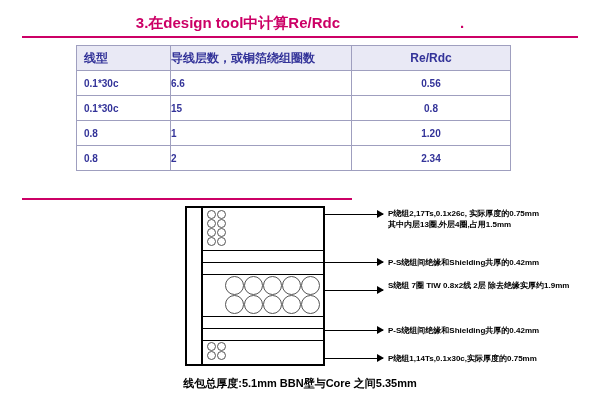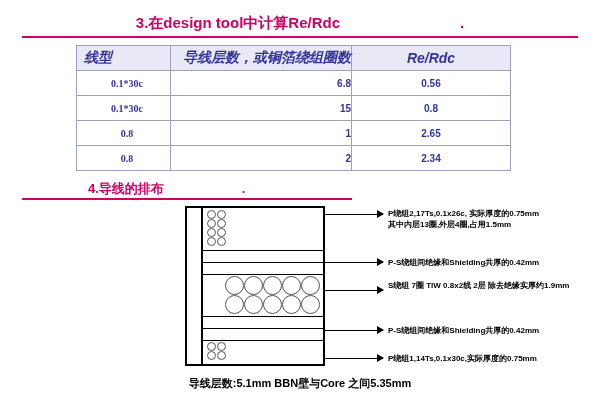--- a/index.html
+++ b/index.html
@@ -56,32 +56,31 @@
   table.rdc th, table.rdc td {
     border: 1px solid #9f9fbf;
     padding: 0;
     height: 24px;
     vertical-align: middle;
   }
   table.rdc th {
     background: #e9e9f5;
     color: #333399;
     font-weight: bold;
-    font-size: 14px;
-    font-style: italic;
+    font-size: 12px;
   }
   .c1 { width: 86px; text-align: left; padding-left: 7px !important; }
-  .c2 { width: 180px; text-align: right; }
+  .c2 { width: 180px; text-align: left; }
   .c3 { width: 158px; text-align: center; }
   table.rdc td {
     background: #ffffff;
     color: #333399;
     font-weight: bold;
   }
-  table.rdc td.c1 { text-align: center; padding-left: 7px !important; font-family: Liberation Serif, serif; }
+  table.rdc td.c1 { text-align: left; padding-left: 7px !important; }
 
   
   .head2 {
     position: absolute;
     left: 88px; top: 180px;
     font-size: 13px;
     font-weight: bold;
     color: #cc0066;
   }
   .head2 .dot {
@@ -190,45 +189,42 @@
       <thead>
         <tr>
           <th class="c1">线型</th>
           <th class="c2">导线层数，或铜箔绕组圈数</th>
           <th class="c3">Re/Rdc</th>
         </tr>
       </thead>
       <tbody>
         <tr>
           <td class="c1">0.1*30c</td>
-          <td class="c2">6.8</td>
+          <td class="c2">6.6</td>
           <td class="c3">0.56</td>
         </tr>
         <tr>
           <td class="c1">0.1*30c</td>
           <td class="c2">15</td>
           <td class="c3">0.8</td>
         </tr>
         <tr>
           <td class="c1">0.8</td>
           <td class="c2">1</td>
-          <td class="c3">2.65</td>
+          <td class="c3">1.20</td>
         </tr>
         <tr>
           <td class="c1">0.8</td>
           <td class="c2">2</td>
           <td class="c3">2.34</td>
         </tr>
       </tbody>
     </table>
   </div>
 
-  <div class="head2">
-    <span>4.导线的排布</span><span class="dot">.</span>
-  </div>
   <div class="rule2"></div>
 
   <div class="diagram">
     <div class="dg-outer"></div>
     <div class="dg-inner-left"></div>
     <div class="dg-right"></div>
 
     <div class="hline" style="top:44px;"></div>
     <div class="hline" style="top:56px;"></div>
     <div class="hline" style="top:68px;"></div>
@@ -276,15 +272,15 @@
   <div class="note" style="left:388px; top:280px; white-space: pre-line;">S绕组 7圈 TIW 0.8x2线 2层 除去绝缘实厚约1.9mm</div>
 
   <div class="lead" style="left:325px; top:330px; width:58px;"></div>
   <div class="arrowhead" style="left:377px; top:326px;"></div>
   <div class="note" style="left:388px; top:325px;">P-S绕组间绝缘和Shielding共厚的0.42mm</div>
 
   <div class="lead" style="left:325px; top:358px; width:58px;"></div>
   <div class="arrowhead" style="left:377px; top:354px;"></div>
   <div class="note" style="left:388px; top:353px;">P绕组1,14Ts,0.1x30c,实际厚度的0.75mm</div>
 
-  <div class="footer">导线层数:5.1mm  BBN壁与Core 之间5.35mm</div>
+  <div class="footer">线包总厚度:5.1mm  BBN壁与Core 之间5.35mm</div>
 
 </div>
 
 </body></html>

